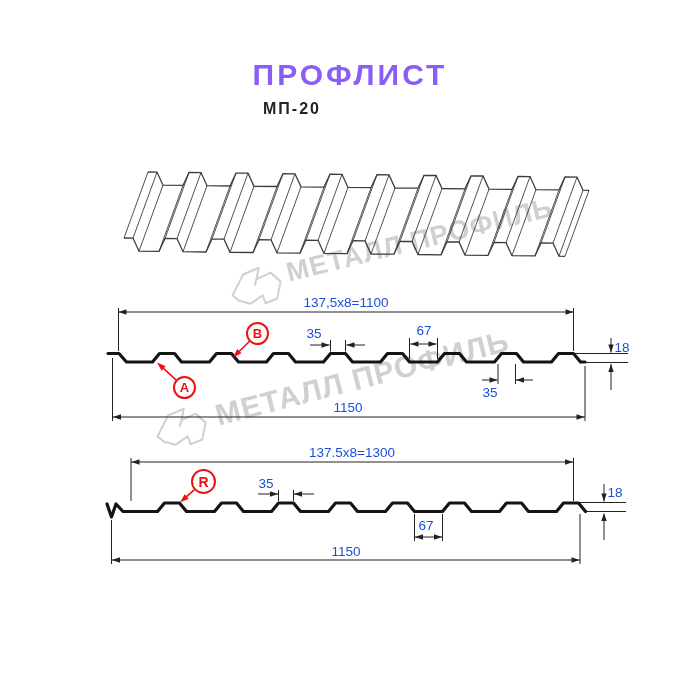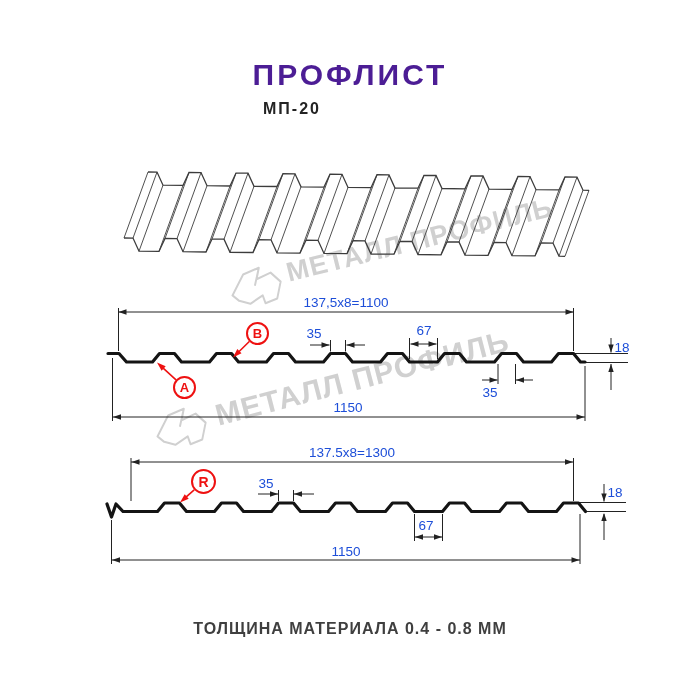--- a/index.html
+++ b/index.html
@@ -1,21 +1,21 @@
 <!DOCTYPE html>
 <html style="--red: #ee1111;"><head>
 <meta charset="utf-8">
 <style>
   :root{ --red:#ee1111; --ink:#1a1a1a; --thin:#222; --wm:#d0d0d0; }
   html,body{margin:0;padding:0;}
   #page{position:relative;width:700px;height:700px;background:#ffffff;overflow:hidden;
         font-family:"Liberation Sans",sans-serif;}
   .abs{position:absolute;}
   #title{left:0;top:58px;width:700px;text-align:center;font-size:30px;font-weight:800;
-         letter-spacing:3px;color:#4c1d95;}
+         letter-spacing:3px;color:#8b5cf6;}
   #subtitle{left:0;top:100px;width:584px;text-align:center;font-size:16px;font-weight:700;
             letter-spacing:2px;color:#232323;}
   #footer{left:0;top:620px;width:700px;text-align:center;font-size:16px;font-weight:700;
           letter-spacing:1px;color:#3f3f3f;}
   .dim{position:absolute;transform:translate(-50%,-50%);font-size:13.5px;color:#1d4ed8;
        white-space:nowrap;}
   .callout{position:absolute;border:2.5px solid var(--red);border-radius:50%;
            color:var(--red);font-weight:bold;display:flex;align-items:center;
            justify-content:center;background:transparent;box-sizing:border-box;}
   .c23{width:23px;height:23px;font-size:13px;}
@@ -78,14 +78,13 @@
   <div class="dim" style="left:352px;top:452px">137.5x8=1300</div>
   <div class="dim" style="left:266px;top:483px">35</div>
   <div class="dim" style="left:426px;top:525px">67</div>
   <div class="dim" style="left:615px;top:492px">18</div>
   <div class="dim" style="left:346px;top:551px">1150</div>
 
   <div class="callout c23" style="left:173px;top:376px">A</div>
   <div class="callout c23" style="left:246px;top:322px">B</div>
   <div class="callout c25" style="left:191px;top:469px">R</div>
 
-  <div id="footer" class="abs">ТОЛЩИНА МАТЕРИАЛА 0.4 - 0.8 ММ</div>
 </div>
 
 </body></html>

